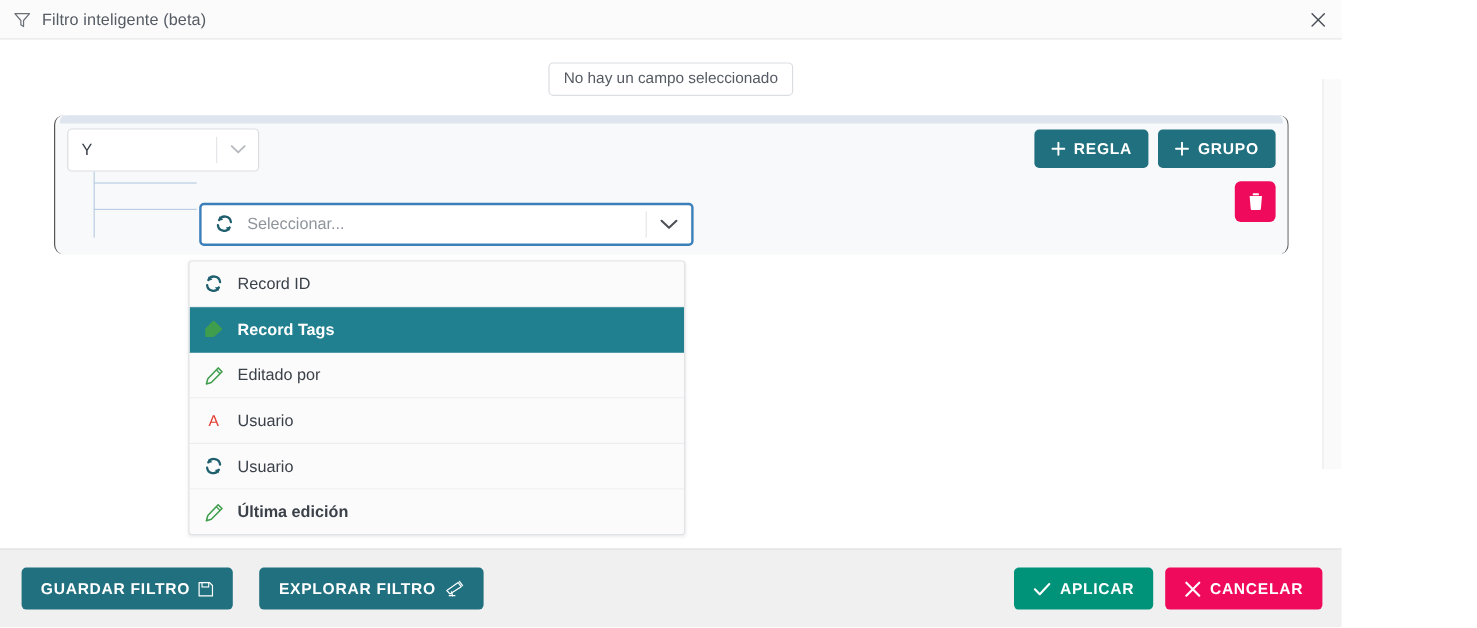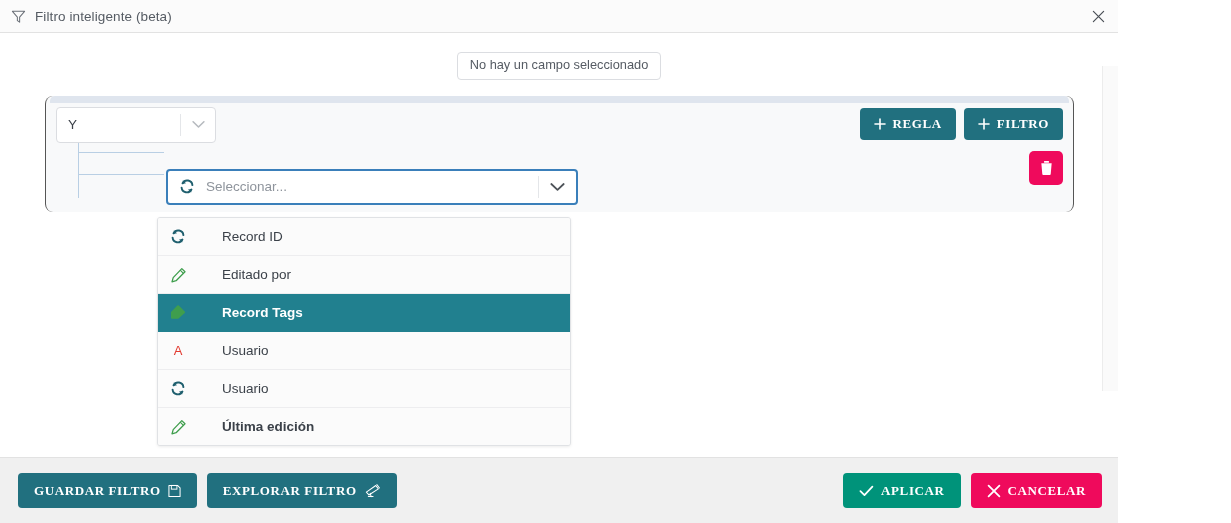--- a/index.html
+++ b/index.html
@@ -164,21 +164,21 @@
     border-radius: 4px;
     color: #ffffff;
     font-size: 13px;
     font-weight: bold;
     letter-spacing: .6px;
     display: inline-flex;
     align-items: center;
     justify-content: center;
     gap: 7px;
     cursor: pointer;
-    font-family: Liberation Serif, serif;
+    font-family: Liberation Sans, sans-serif;
   }
   .btn-teal { background: #21707f; }
   .btn-green { background: #00937a; justify-content: center; }
   .btn-pink { background: #ef0a5c; text-align: right; }
   .btn-sm { height: 32px; padding: 0 14px; }
   .btn-lg { height: 35px; padding: 0 16px; }
 
   
   .rule-row {
     position: relative;
@@ -277,21 +277,20 @@
   }
   .dd-item {
     height: 37px;
     display: flex;
     align-items: center;
     font-size: 13.5px;
     color: #3b4149;
     border-bottom: 1px solid #ededef;
     cursor: pointer;
     background: #fbfbfb;
-    gap: 24px;
   }
   .dd-item:last-child { border-bottom: none; font-weight: bold; }
   .dd-item.selected {
     background: #21808f;
     color: #ffffff;
     font-weight: bold;
     border-bottom-color: #21808f;
   }
   .dd-item .dd-icon {
     width: 40px;
@@ -307,21 +306,21 @@
     position: relative;
     height: 66px;
     min-height: 66px;
     background: #f0f0f0;
     border-top: 1px solid #e2e2e2;
     display: flex;
     align-items: center;
     padding: 0 16px 0 18px;
     box-sizing: border-box;
   }
-  .footer-left { display: flex; gap: 10px; }
+  .footer-left { display: flex; gap: 22px; }
   .footer-right { margin-left: auto; display: flex; gap: 10px; }
 
   
   .scroll-track {
     position: absolute;
     right: 0;
     top: 33px;
     bottom: 66px;
     width: 15px;
     background: #fafafa;
@@ -388,21 +387,21 @@
                   </svg>
                 </span>
                 <span>REGLA</span>
               </button>
               <button class="btn btn-teal btn-sm">
                 <span>
                   <svg width="12" height="12" viewBox="0 0 12 12">
                     <path d="M6 1 V11 M1 6 H11" stroke="#ffffff" stroke-width="1.6" stroke-linecap="round"></path>
                   </svg>
                 </span>
-                <span>FILTRO</span>
+                <span>GRUPO</span>
               </button>
             </div>
 
           </div>
 
           <div class="rule-row">
             <span class="connector-v"></span>
             <span class="connector-h2"></span>
             <span class="connector-h"></span>
 
@@ -445,38 +444,38 @@
           <svg width="16" height="15" viewBox="0 0 16 15">
             <path d="M13.4 6.1 A5.2 5.2 0 0 0 3.6 4.3" fill="none" stroke="#1f5f6e" stroke-width="1.9" stroke-linecap="round"></path>
             <path d="M2.6 8.6 A5.2 5.2 0 0 0 12.4 10.5" fill="none" stroke="#1f5f6e" stroke-width="1.9" stroke-linecap="round"></path>
             <path d="M3.9 1.2 L3.4 4.9 L7.0 4.2 Z" fill="#1f5f6e"></path>
             <path d="M12.1 13.6 L12.6 9.9 L9.0 10.6 Z" fill="#1f5f6e"></path>
           </svg>
         </span>
         <span class="dd-label">Record ID</span>
       </div>
 
+      <div class="dd-item selected">
+        <span class="dd-icon">
+          <svg width="17" height="15" viewBox="0 0 17 15">
+            <path d="M8.8 1.2 H15 a1 1 0 0 1 1 1 v5.4 a1 1 0 0 1 -.3 .7 L9.6 14.4 a1 1 0 0 1 -1.4 0 L2.3 8.5 a1 1 0 0 1 0 -1.4 Z" fill="#3f9e4d" transform="rotate(180 8.5 7.5)"></path>
+            <circle cx="12.2" cy="4.6" r="1.25" fill="#ffffff" opacity="0"></circle>
+          </svg>
+        </span>
+        <span class="dd-label">Record Tags</span>
+      </div>
+
       <div class="dd-item">
         <span class="dd-icon">
           <svg width="17" height="16" viewBox="0 0 17 16">
             <path d="M11.8 1.6 L15 4.8 L6.1 13.7 L2 14.9 L3.2 10.6 Z" fill="none" stroke="#3f9e4d" stroke-width="1.3" stroke-linejoin="round"></path>
             <path d="M10.2 3.2 L13.4 6.4" stroke="#3f9e4d" stroke-width="1.1"></path>
           </svg>
         </span>
         <span class="dd-label">Editado por</span>
-      </div>
-
-      <div class="dd-item selected">
-        <span class="dd-icon">
-          <svg width="17" height="15" viewBox="0 0 17 15">
-            <path d="M8.8 1.2 H15 a1 1 0 0 1 1 1 v5.4 a1 1 0 0 1 -.3 .7 L9.6 14.4 a1 1 0 0 1 -1.4 0 L2.3 8.5 a1 1 0 0 1 0 -1.4 Z" fill="#3f9e4d" transform="rotate(180 8.5 7.5)"></path>
-            <circle cx="12.2" cy="4.6" r="1.25" fill="#ffffff" opacity="0"></circle>
-          </svg>
-        </span>
-        <span class="dd-label">Record Tags</span>
       </div>
 
       <div class="dd-item">
         <span class="dd-icon">
           <svg width="14" height="15" viewBox="0 0 14 15">
             <text x="7" y="12" font-family="Liberation Sans, sans-serif" font-size="13" fill="#e23a30" text-anchor="middle">A</text>
           </svg>
         </span>
         <span class="dd-label">Usuario</span>
       </div>

